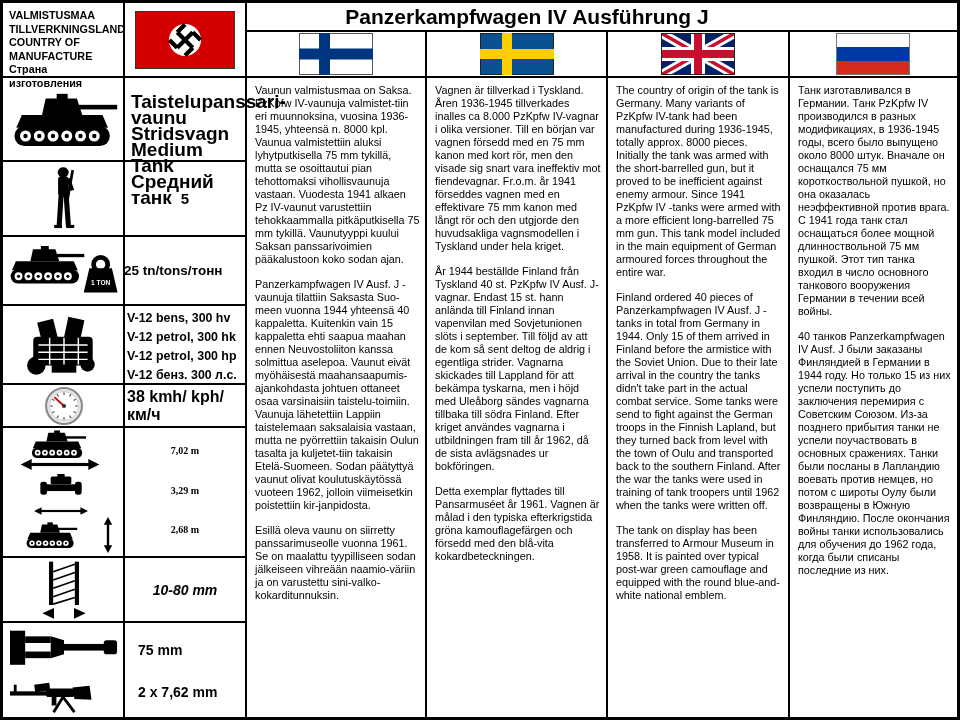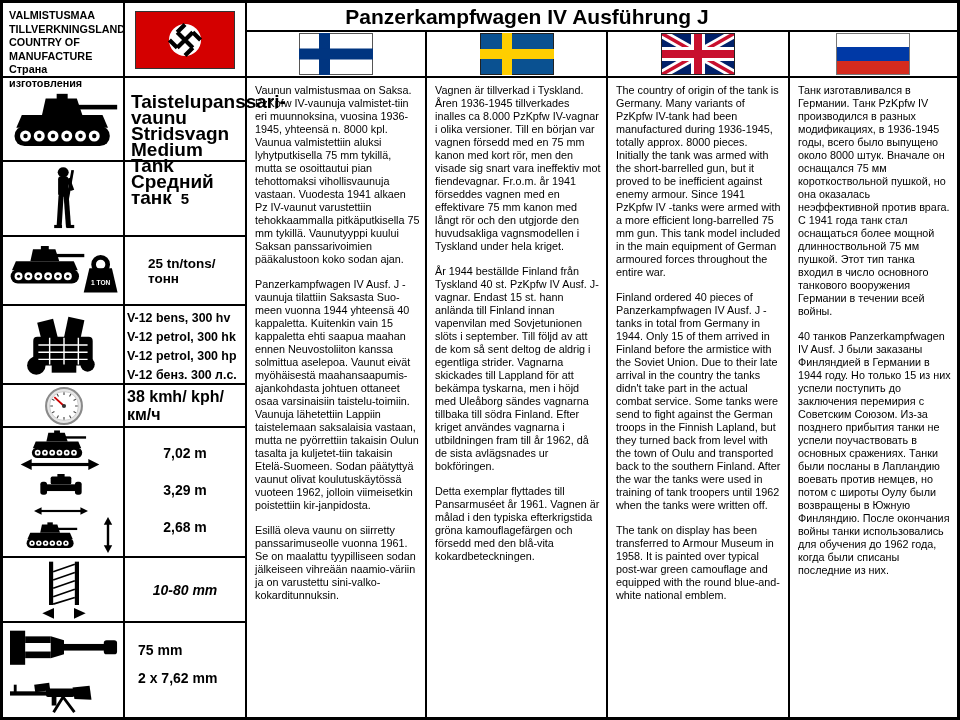--- a/index.html
+++ b/index.html
@@ -8,27 +8,27 @@
   .cell{position:absolute;box-sizing:border-box;}
   .line{position:absolute;background:#000;}
   .hdr-text{font-weight:bold;font-size:10.8px;line-height:13.6px;padding:6px 2px 0 6px;}
   .flagbox{display:flex;align-items:center;justify-content:center;}
   .title-cell{font-weight:bold;font-size:21px;line-height:27px;text-align:center;}
   .iconbox{display:flex;align-items:center;justify-content:center;}
   .spec{font-weight:bold;}
   .pre{white-space:pre-line;}
   .spec-type{font-size:19px;line-height:16px;padding:5px 0 0 7px;margin-top:12px;}
   .spec-crew{font-size:15px;display:flex;align-items:center;justify-content:center;}
-  .spec-weight{font-size:13.5px;display:flex;align-items:center;padding-left:24px;}
+  .spec-weight{font-size:13.5px;display:flex;align-items:center;padding-left:0;}
   .spec-engine{font-size:12.4px;line-height:19px;padding:4px 0 0 3px;}
   .spec-speed{font-size:16px;display:flex;align-items:center;padding-left:3px;}
-  .spec-dims{font-size:14px;display:flex;flex-direction:column;justify-content:space-between;
-             padding:18px 0 22px;text-align:center;}
+  .spec-dims{font-size:10px;display:flex;flex-direction:column;justify-content:space-between;
+             padding:18px 0 22px;text-align:center;font-family:Liberation Serif, serif;}
   .spec-armor{font-size:14px;display:flex;align-items:center;justify-content:center;font-style:italic;}
-  .spec-guns{font-size:14px;display:flex;flex-direction:column;gap:12px;padding:20px 0 0 14px;}
+  .spec-guns{font-size:14px;display:flex;flex-direction:column;gap:26px;padding:20px 0 0 14px;}
   .textcol{font-size:10.8px;line-height:13px;padding:7px 6px 0 9px;border-radius:31px;}
   .textcol p{margin:0 0 12px;}
 </style>
 </head>
 <body>
 
 <svg width="0" height="0" style="position:absolute" aria-hidden="true">
   <defs>
     <symbol id="sym-tank" viewBox="0 0 120 62">
       <rect x="72" y="15" width="46" height="5" fill="#000"></rect>

